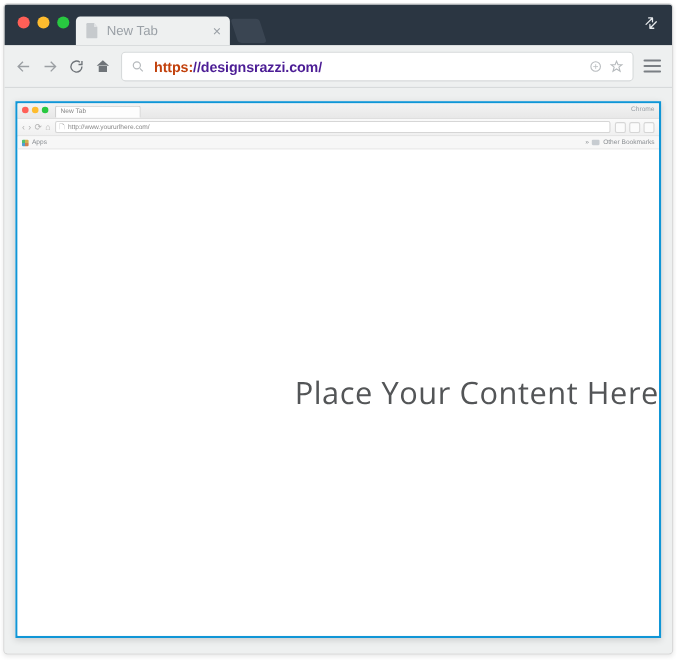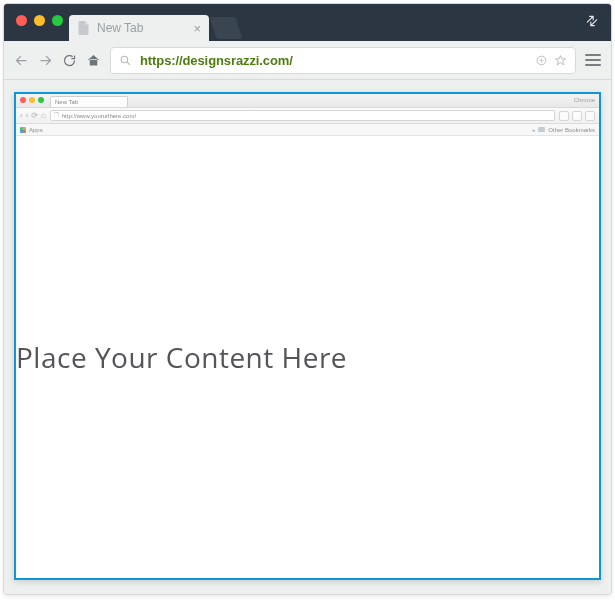--- a/index.html
+++ b/index.html
@@ -24,22 +24,22 @@
   .newtab { width: 26px; height: 22px; margin-left: 4px; margin-bottom: 2px; background: #3a4552; transform: skewX(18deg); border-radius: 3px; }
 
   
   .toolbar { height: 39px; background: #eef0f0; display: flex; align-items: center; padding: 0 10px; gap: 9px; border-bottom: 1px solid #d7dadb; }
   .navbtn { color: #9b9fa3; display:flex; align-items:center; justify-content:center; }
   .navbtn svg { width: 15px; height: 15px; display:block; stroke:#9b9fa3; fill:none; stroke-width:2; }
   .navbtn.enabled svg { stroke:#6f7479; }
   .omnibox { flex: 1; height: 27px; background: #ffffff; border: 1px solid #d7dadb; border-radius: 4px; display: flex; align-items: center; padding: 0 8px; gap: 8px; }
   .omnibox .mag svg { width: 13px; height: 13px; display:block; stroke:#b6babd; fill:none; stroke-width:2; }
   .omnibox .url { font-size: 13px; font-weight: 600; letter-spacing: -0.1px; }
-  .omnibox .url .proto { color: #4d7c0f; }
-  .omnibox .url .rest { color: #4d7c0f; }
+  .omnibox .url .proto { color: #c2410c; }
+  .omnibox .url .rest { color: #4c1d95; }
   .omnibox .right { margin-left: auto; display:flex; gap:6px; color:#b6babd; align-items:center; }
   .omnibox .right svg { width:13px; height:13px; display:block; stroke:#b6babd; fill:none; stroke-width:1.8; }
   .menu { display:flex; flex-direction:column; gap:3px; width:16px; cursor:pointer; padding:2px 0;}
   .menu span { height:2px; background:#7a7f84; display:block; border-radius:1px;}
 
   
   .page { background:#eef0f0; padding: 12px 10px 14px 10px; }
   .inner-shot { border: 2px solid #1096d6; background:#fff; height: 488px; box-shadow: 0 2px 6px rgba(0,0,0,0.15); }
 
   
@@ -54,21 +54,21 @@
   .mini-nav span{font-size:8px;}
   .mini-omni { flex:1; height:11px; border:1px solid #d6d6d6; border-radius:2px; background:#fff; font-size:6px; color:#888; display:flex; align-items:center; padding:0 3px; gap:3px; }
   .mini-tri { display:flex; gap:3px; }
   .mini-tri .sq{ width:10px;height:10px; border:1px solid #d6d6d6; border-radius:2px; background:#fbfbfb;}
   .mini-bookbar { height:12px; background:#f7f7f7; border-bottom:1px solid #e4e4e4; display:flex; align-items:center; padding:0 4px; font-size:6px; color:#8b8f93; justify-content:space-between;}
   .mini-bookbar .apps{display:flex; align-items:center; gap:3px;}
   .mini-bookbar .apps .grid{width:6px;height:6px;background:conic-gradient(#d0b050 0 25%, #d08050 0 50%, #50a0d0 0 75%, #50c070 0 100%); border-radius:1px;}
   .mini-bookbar .other{display:flex; align-items:center; gap:3px;}
   .mini-bookbar .folder{width:7px;height:5px;background:#c7ccd1;border-radius:1px;}
 
-  .placeholder-area { height: calc(100% - 14px - 16px - 12px); display:flex; align-items:center; justify-content:flex-start; background:#fff; }
+  .placeholder-area { height: calc(100% - 14px - 16px - 12px); display:flex; align-items:center; justify-content:flex-end; background:#fff; }
   .placeholder-text { font-size: 28px; color:#535557; letter-spacing: 0.5px; font-weight:400; font-family: "Segoe UI", "Open Sans", Arial, sans-serif; }
 </style>
 </head>
 <body>
 
 <div class="frame">
   <div class="chrome">
 
     <div class="titlebar">
       <div class="traffic">

